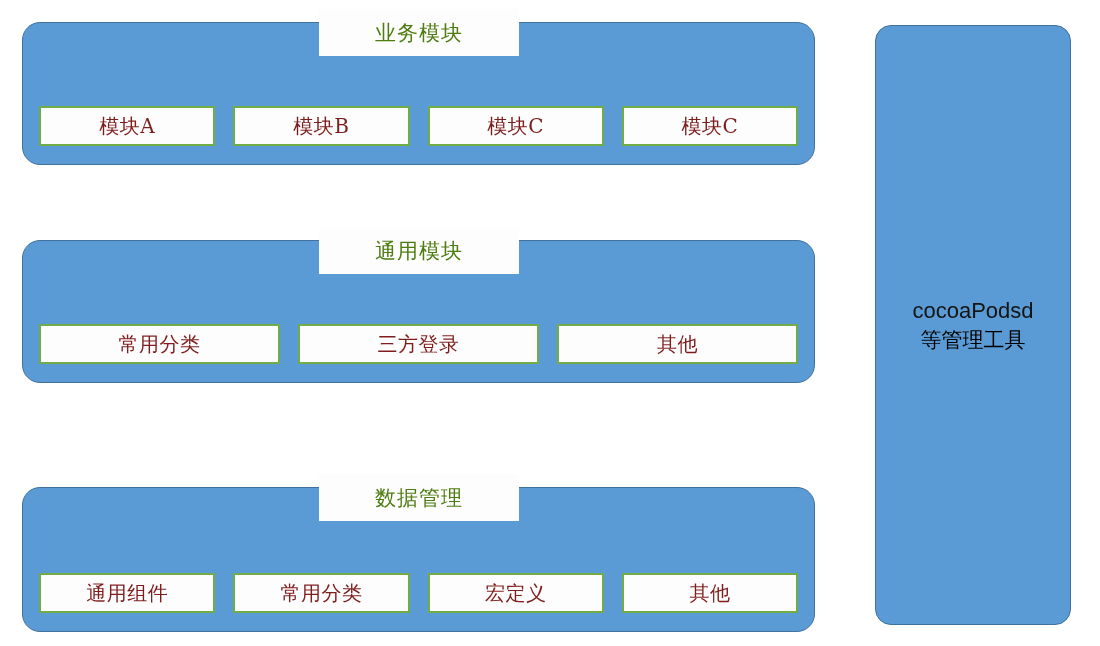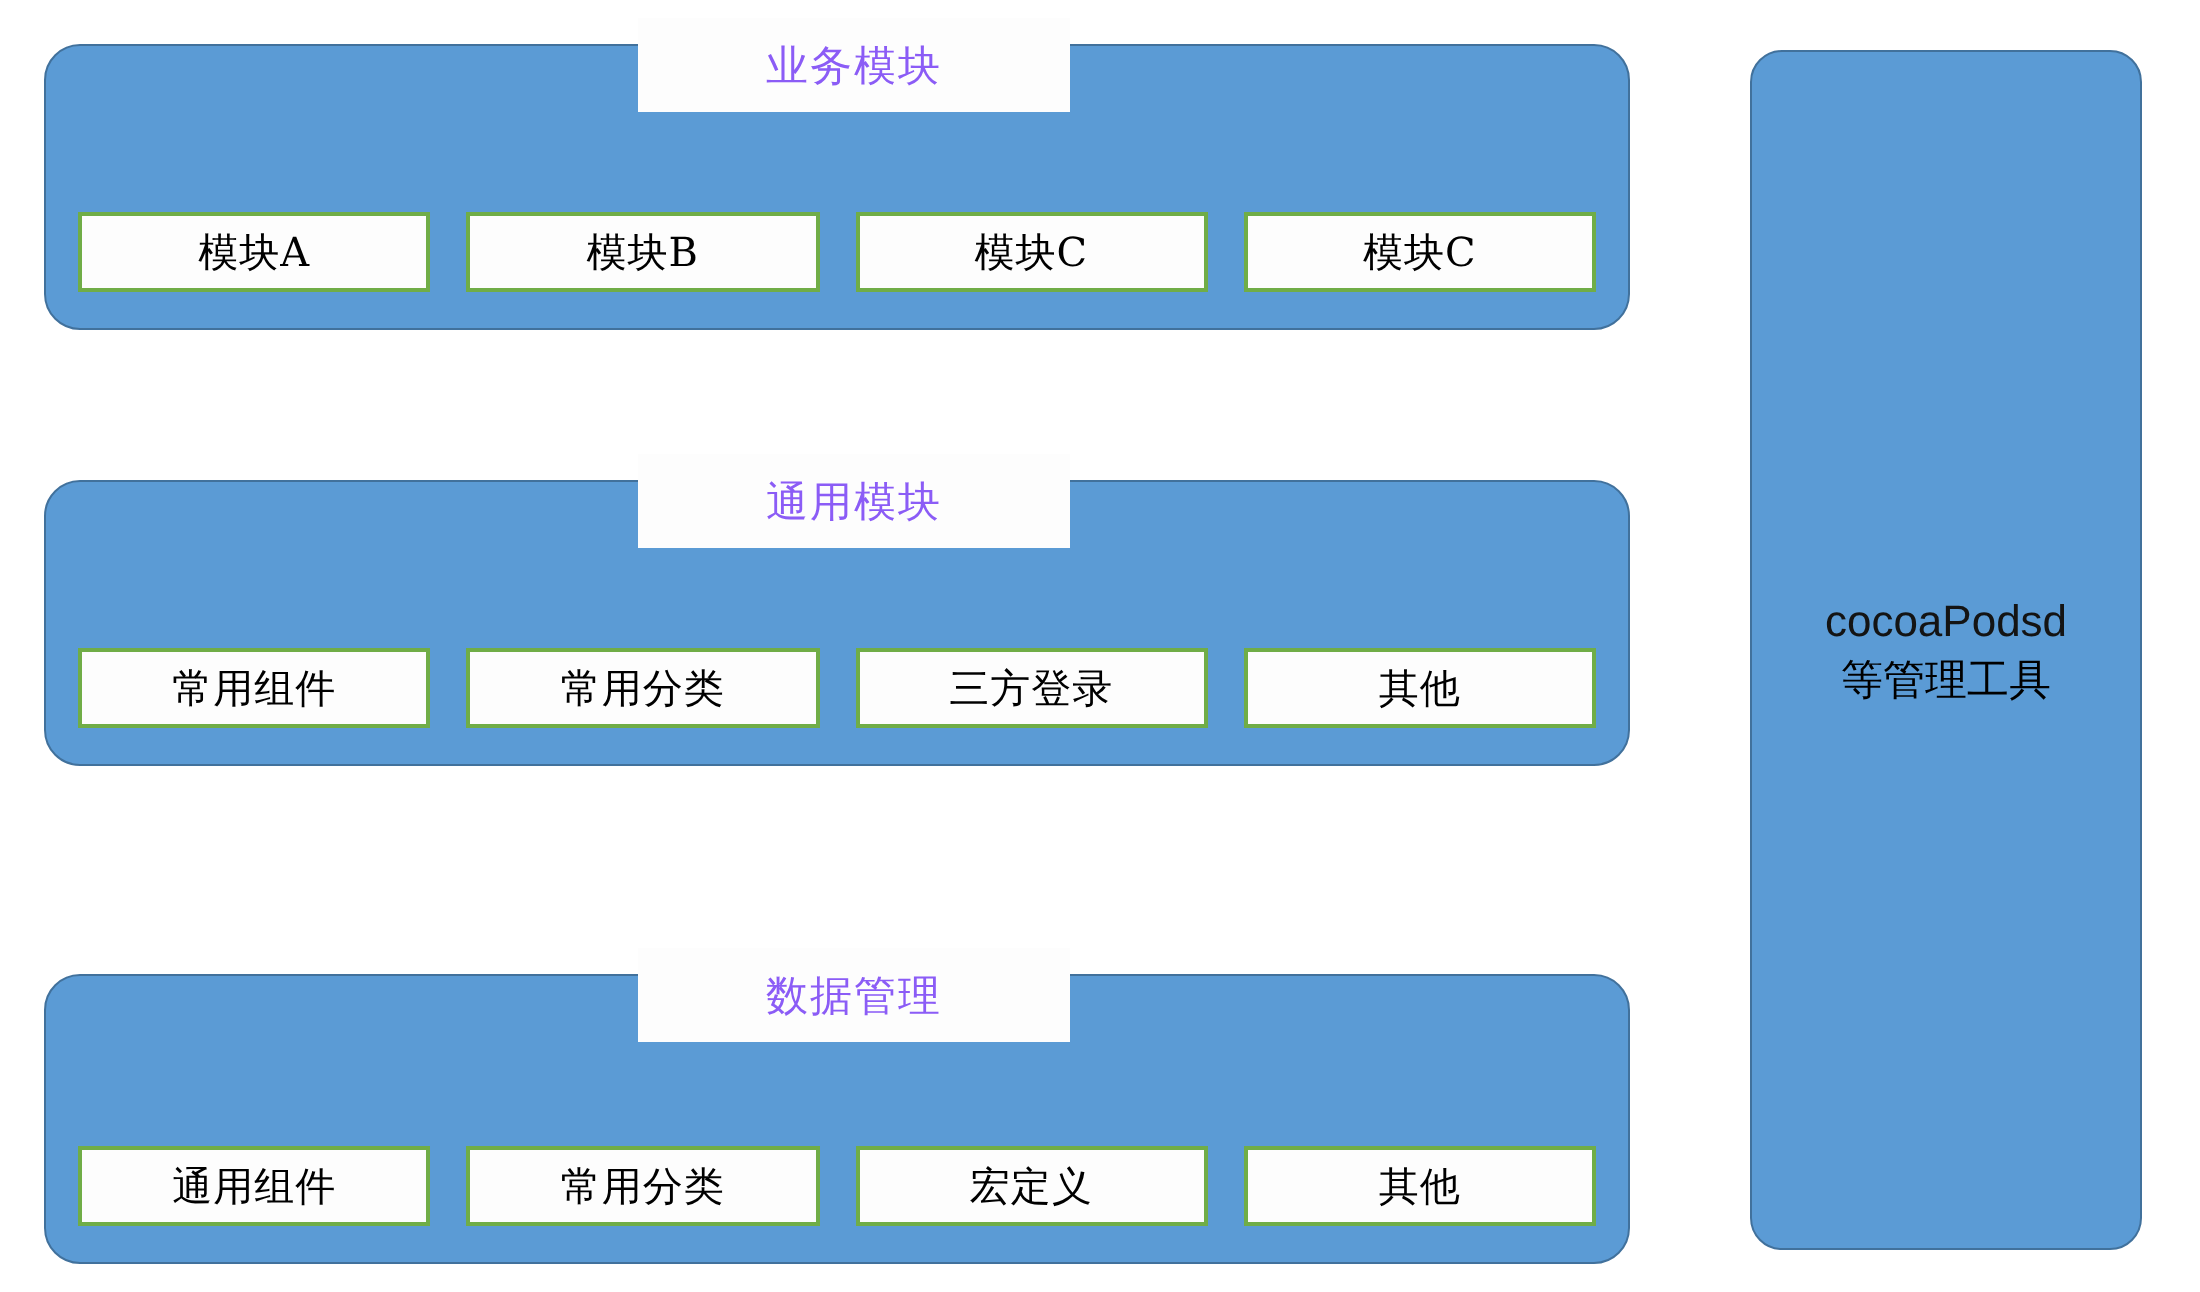--- a/index.html
+++ b/index.html
@@ -33,29 +33,29 @@
   }
   .layer-group.row-1 { top: 22px;  height: 143px; }
   .layer-group.row-2 { top: 240px; height: 143px; text-align: right; }
   .layer-group.row-3 { top: 487px; height: 145px; }
 
   
   .group-title {
     position: absolute;
     left: 296px;
     top: -14px;
-    width: 216px;
+    width: 200px;
     height: 47px;
     background: #fdfdfd;
     display: flex;
     align-items: center;
     justify-content: center;
     font-family: "DejaVu Serif", "Liberation Serif", serif;
     font-size: 21px;
-    color: #8b5cf6;
+    color: #4d7c0f;
     letter-spacing: 1px;
     box-sizing: border-box;
   }
 
   
   .module-row {
     position: absolute;
     left: 16px;
     right: 16px;
     bottom: 18px;
@@ -66,21 +66,21 @@
   .module-box {
     flex: 1 1 0;
     height: 40px;
     background: #fdfdfd;
     border: 2px solid #70ad47;
     display: flex;
     align-items: center;
     justify-content: center;
     font-family: "DejaVu Serif", "Liberation Serif", serif;
     font-size: 20px;
-    color: #000000;
+    color: #7f1d1d;
     letter-spacing: 0.5px;
     box-sizing: border-box;
   }
 
   
   .side-panel {
     position: absolute;
     left: 875px;
     top: 25px;
     width: 196px;
@@ -133,21 +133,20 @@
       <div class="module-box">模块A</div>
       <div class="module-box">模块B</div>
       <div class="module-box">模块C</div>
       <div class="module-box">模块C</div>
     </div>
   </div>
 
   <div class="layer-group row-2">
     <div class="group-title">通用模块</div>
     <div class="module-row">
-      <div class="module-box">常用组件</div>
       <div class="module-box">常用分类</div>
       <div class="module-box">三方登录</div>
       <div class="module-box">其他</div>
     </div>
   </div>
 
   <div class="layer-group row-3">
     <div class="group-title">数据管理</div>
     <div class="module-row">
       <div class="module-box">通用组件</div>

